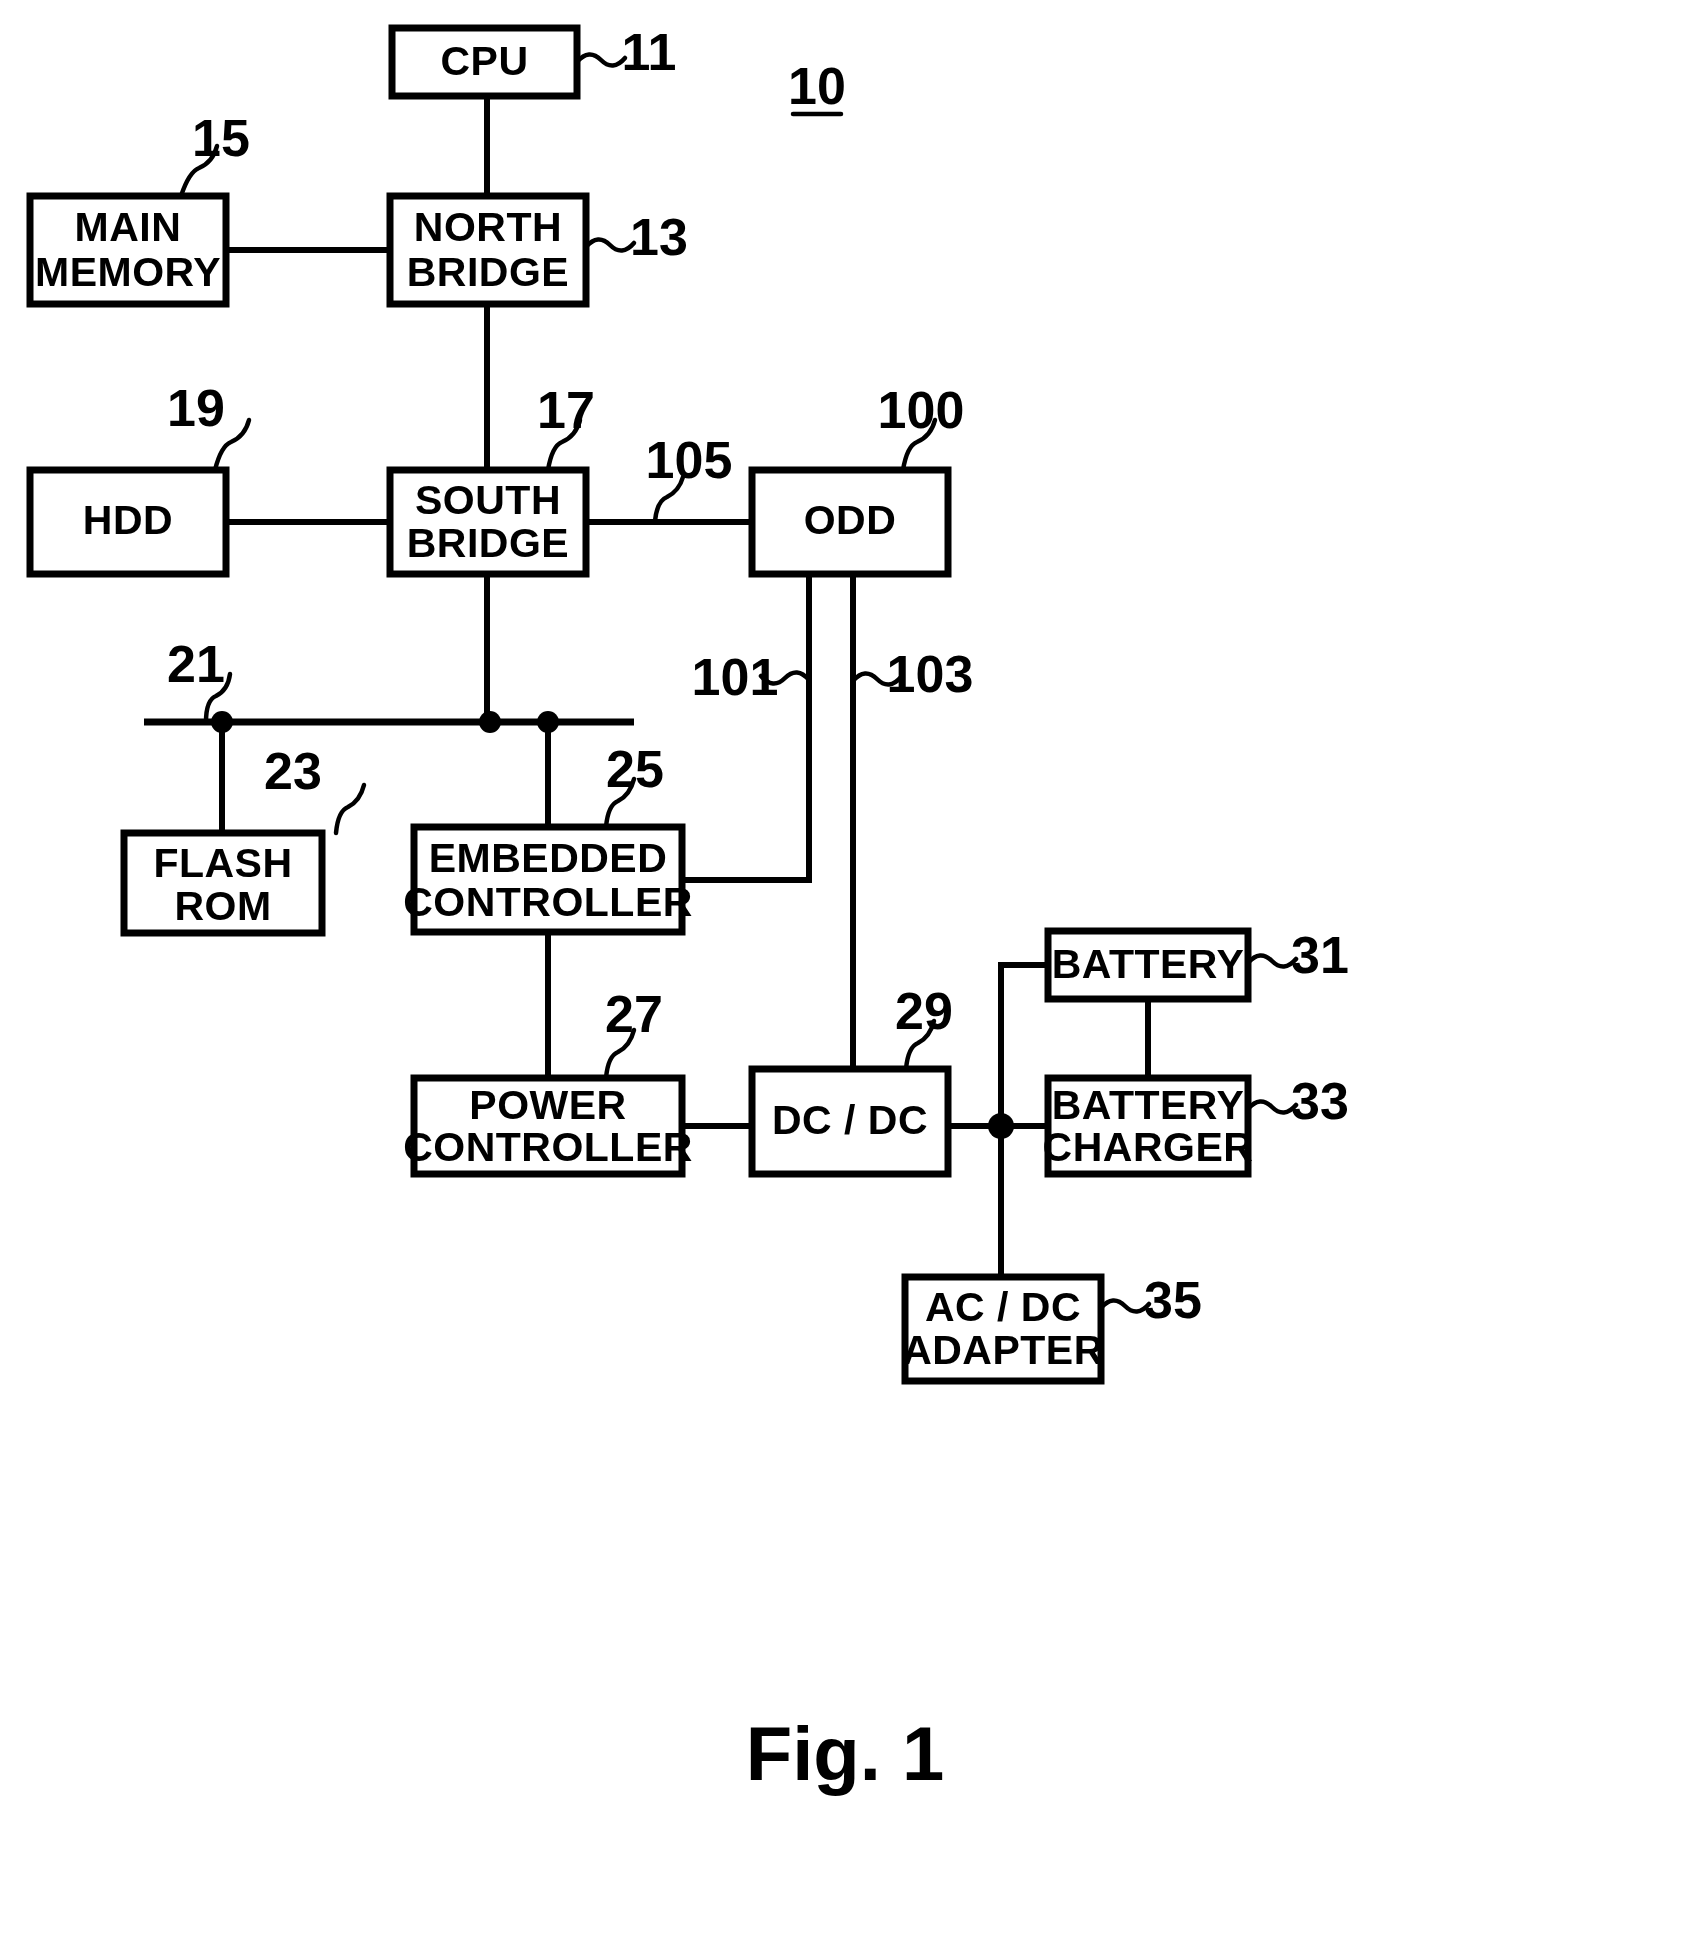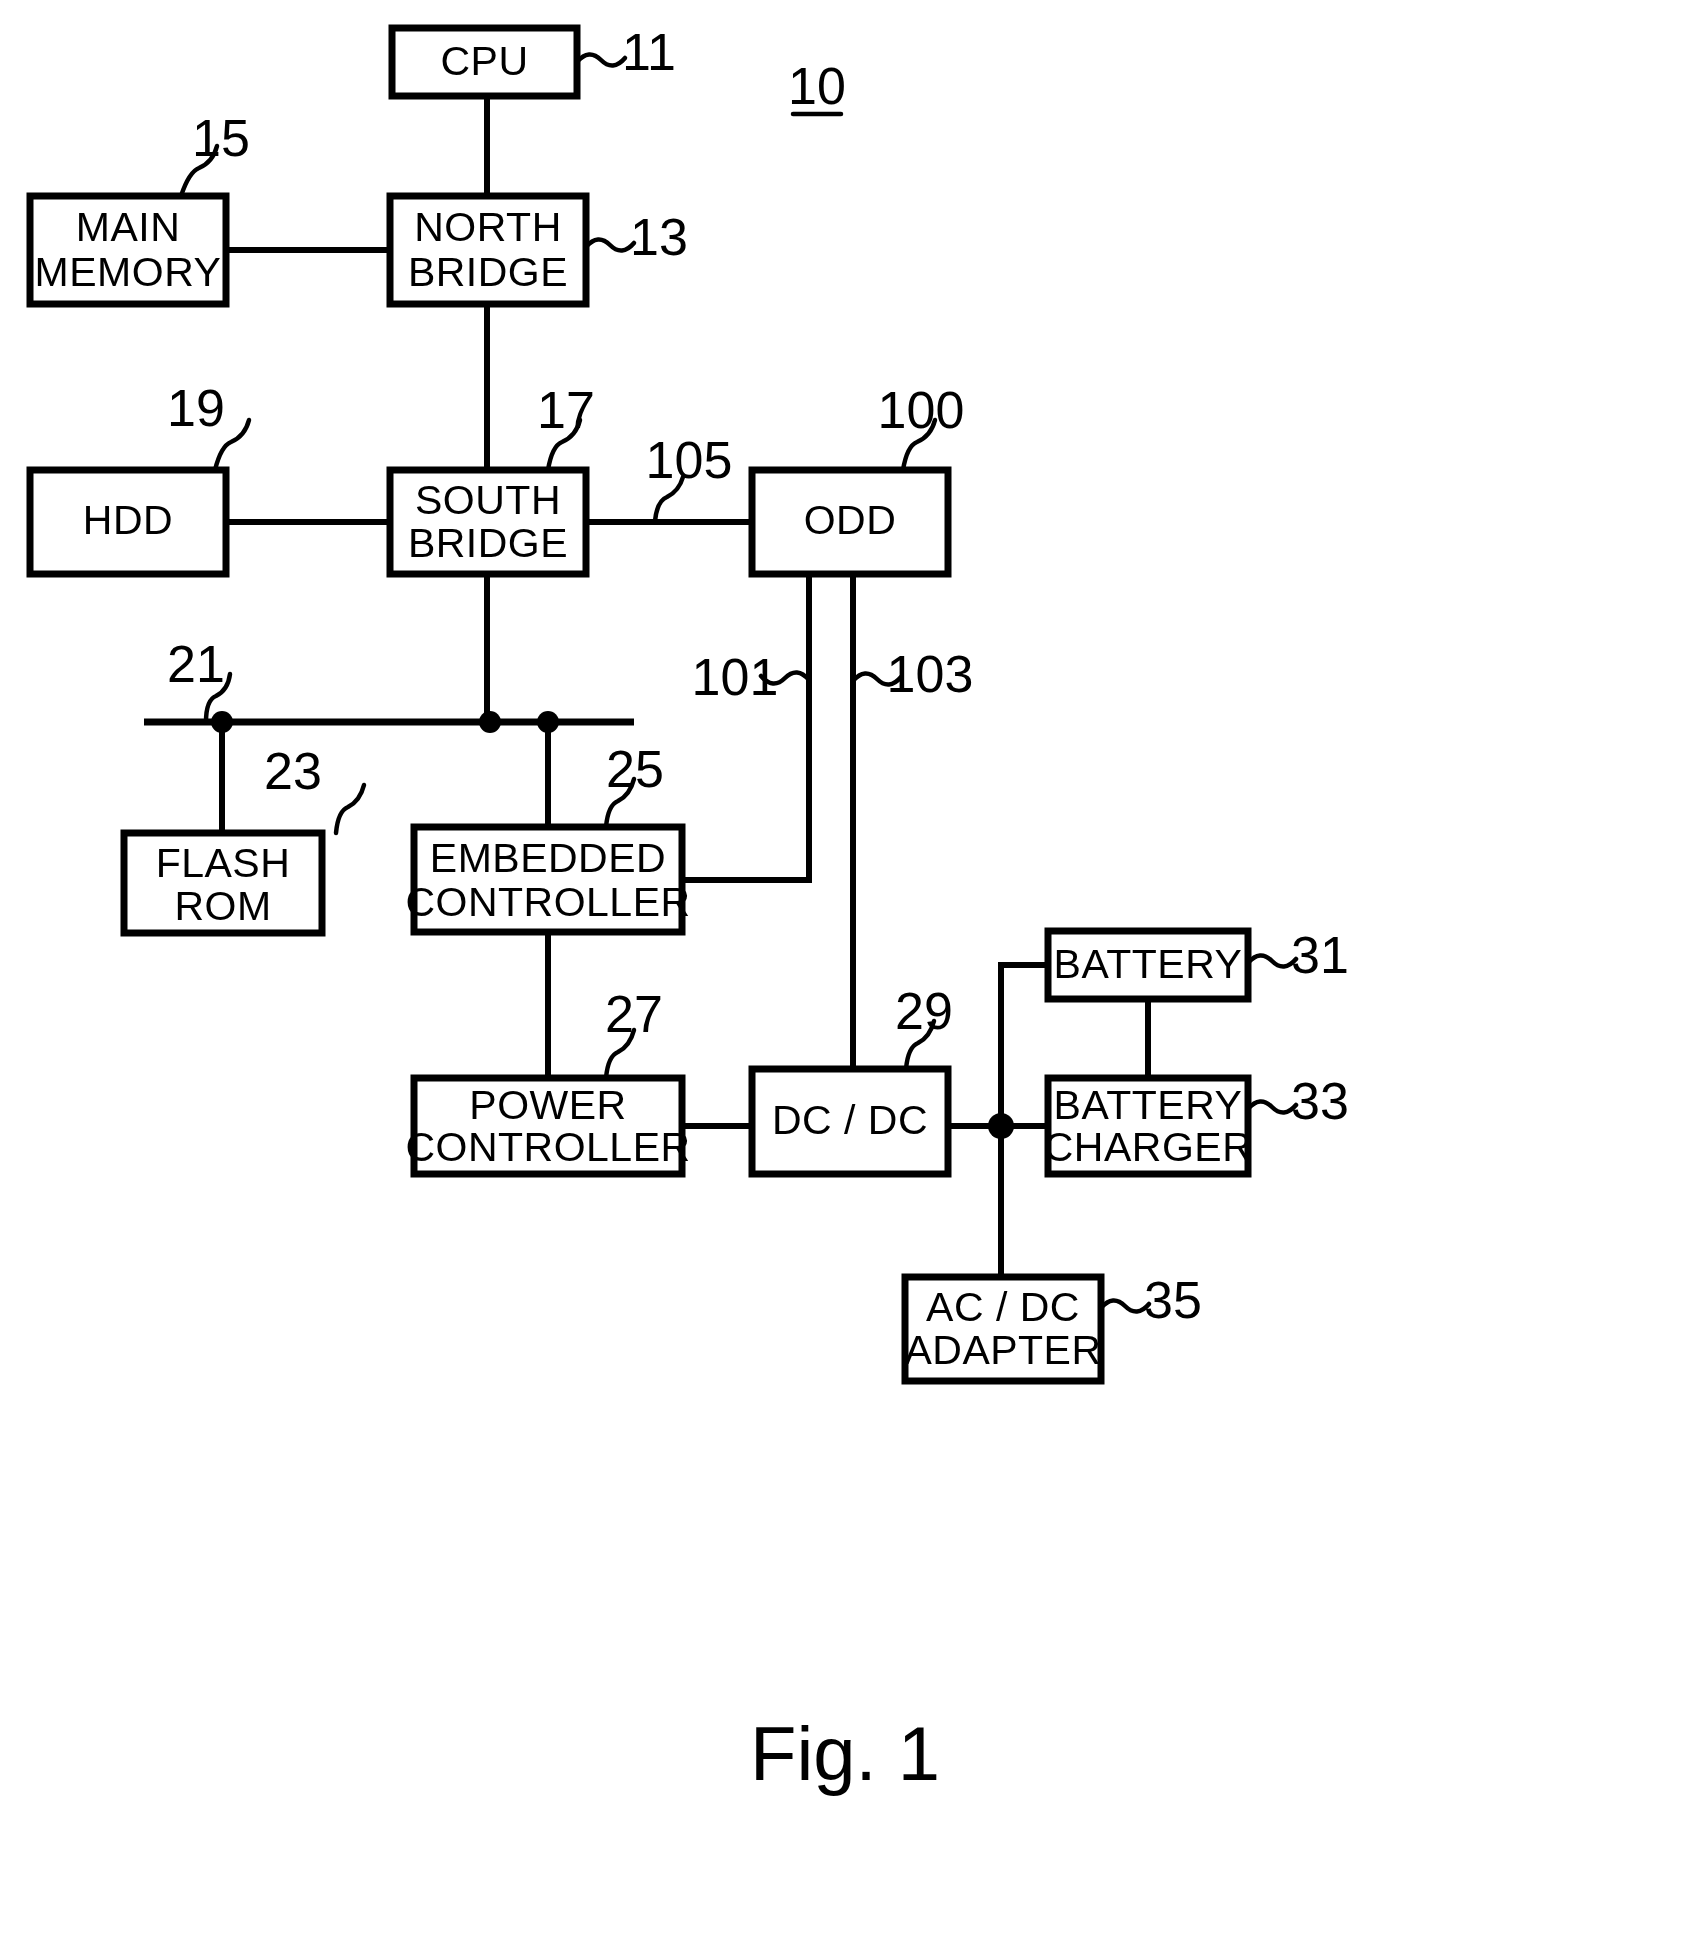--- a/index.html
+++ b/index.html
@@ -11,20 +11,21 @@
   body {
     font-family: "Liberation Sans", sans-serif;
     color: #000000;
   }
   #page {
     position: relative;
     width: 1534px;
     height: 1937px;
     background: #ffffff;
     overflow: hidden;
+    font-weight: bold;
   }
   #diagram-svg {
     position: absolute;
     left: 0;
     top: 0;
     width: 1690px;
     height: 1937px;
     display: block;
   }
   .box-rect {

